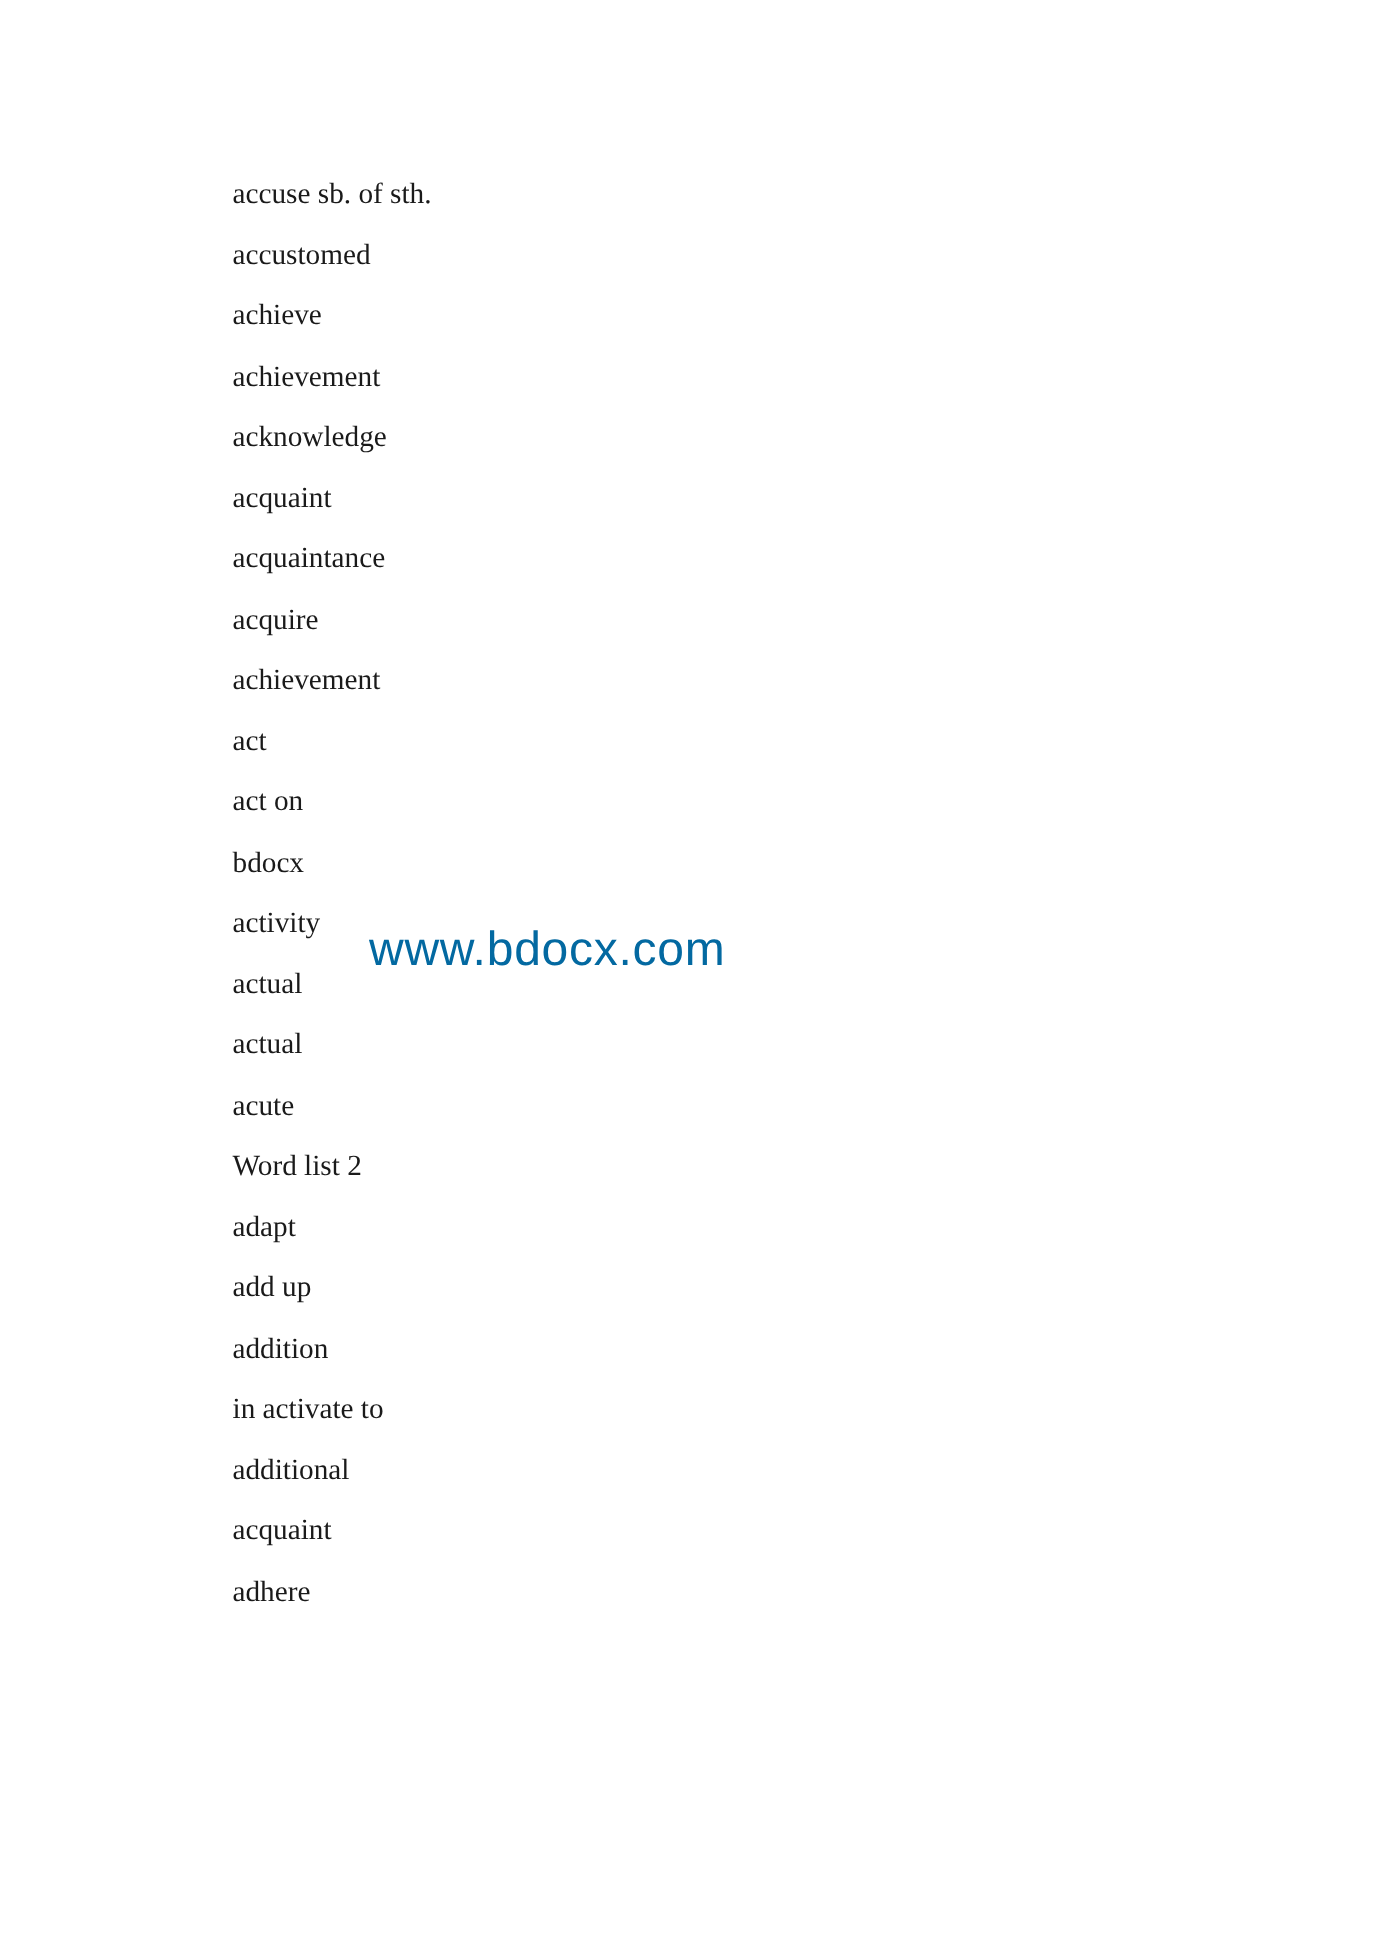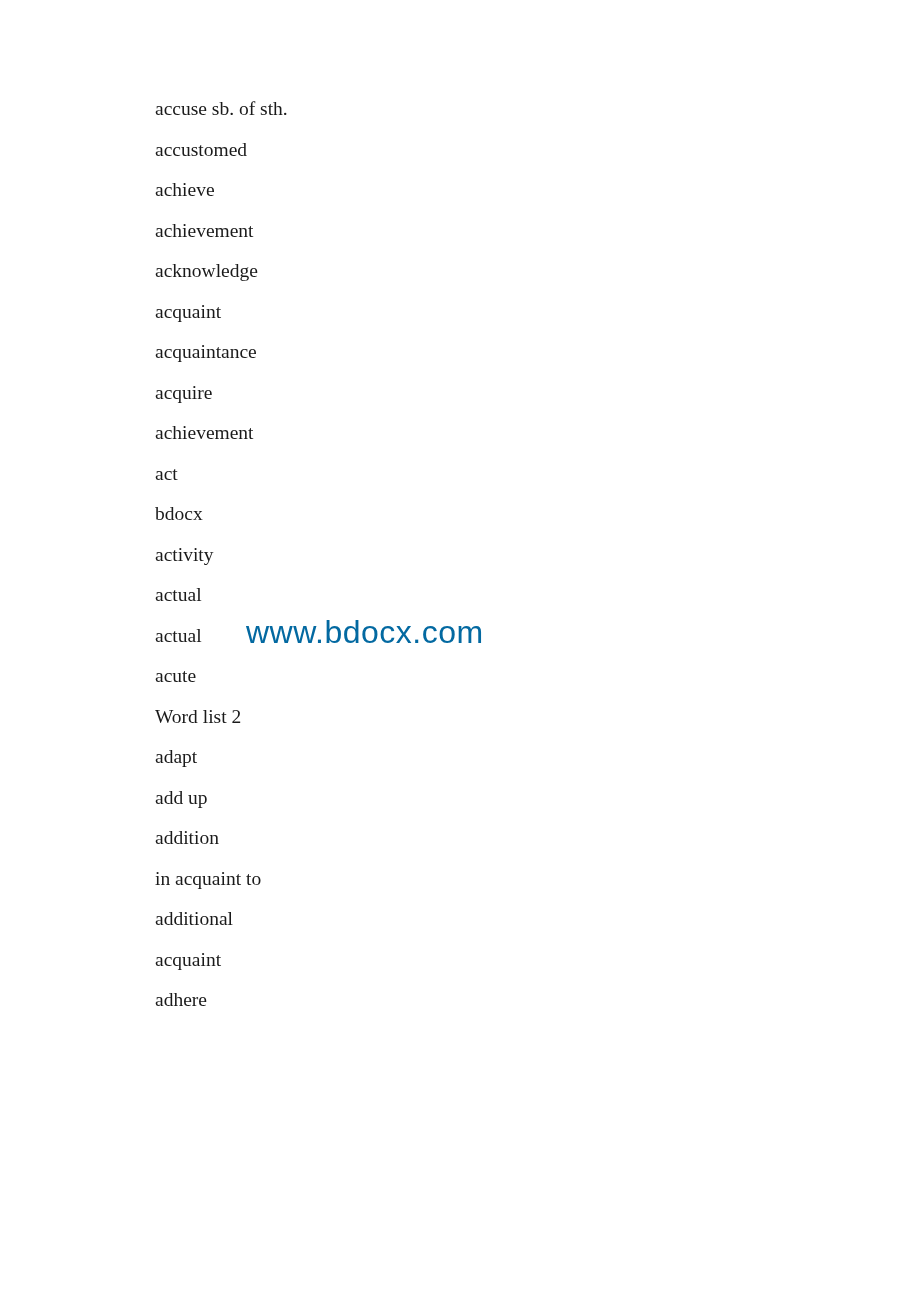--- a/index.html
+++ b/index.html
@@ -39,21 +39,21 @@
     color: #0369a1;
     white-space: nowrap;
     user-select: none;
     z-index: 1;
   }
 
   
   .word-list {
     position: absolute;
     left: 155px;
-    top: 96px;
+    top: 117px;
     width: 600px;
     z-index: 2;
     list-style: none;
     margin: 0;
     padding: 0;
   }
   .word-line {
     height: 40.5px;
     line-height: 26px;
     font-size: 19.5px;
@@ -72,28 +72,29 @@
       <li class="word-line">accuse sb. of sth.</li>
       <li class="word-line">accustomed</li>
       <li class="word-line">achieve</li>
       <li class="word-line">achievement</li>
       <li class="word-line">acknowledge</li>
       <li class="word-line">acquaint</li>
       <li class="word-line">acquaintance</li>
       <li class="word-line">acquire</li>
       <li class="word-line">achievement</li>
       <li class="word-line">act</li>
+      <li class="word-line">act on</li>
       <li class="word-line">bdocx</li>
       <li class="word-line">activity</li>
       <li class="word-line">actual</li>
       <li class="word-line">actual</li>
       <li class="word-line">acute</li>
       <li class="word-line">Word list 2</li>
       <li class="word-line">adapt</li>
       <li class="word-line">add up</li>
       <li class="word-line">addition</li>
-      <li class="word-line">in acquaint to</li>
+      <li class="word-line">in activate to</li>
       <li class="word-line">additional</li>
       <li class="word-line">acquaint</li>
       <li class="word-line">adhere</li>
     </ul>
 
 </div>
 
 </body></html>

